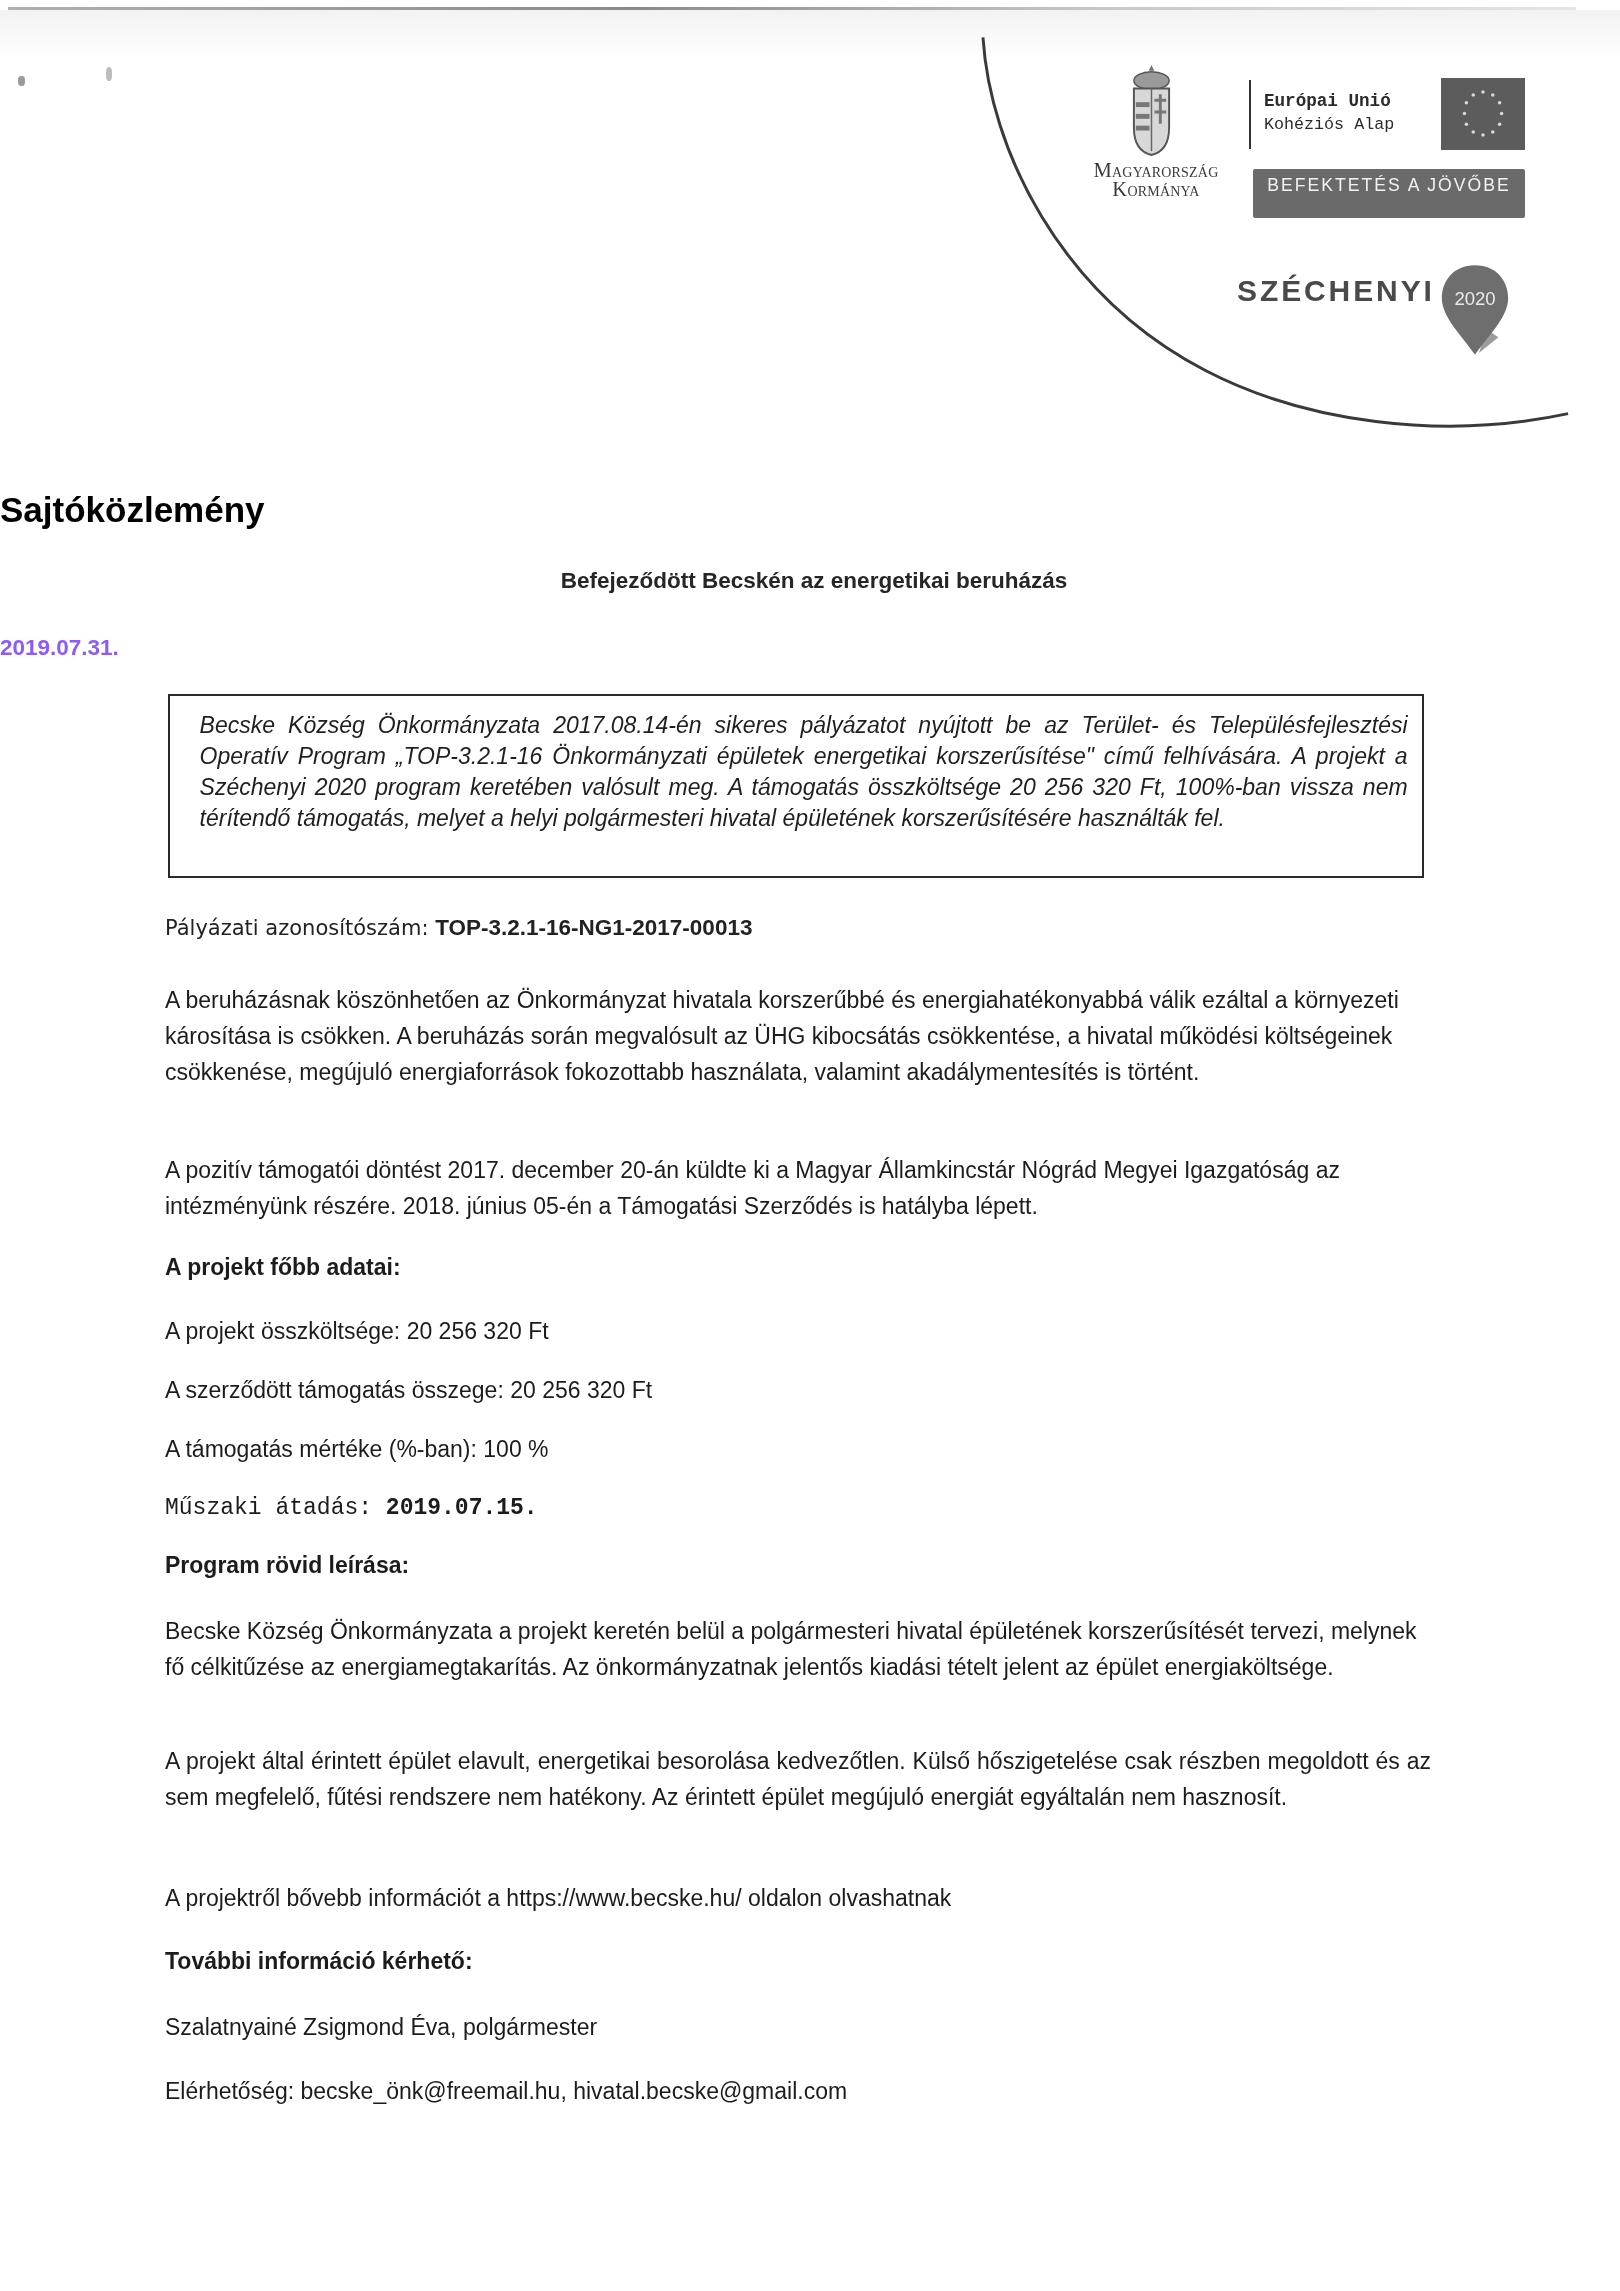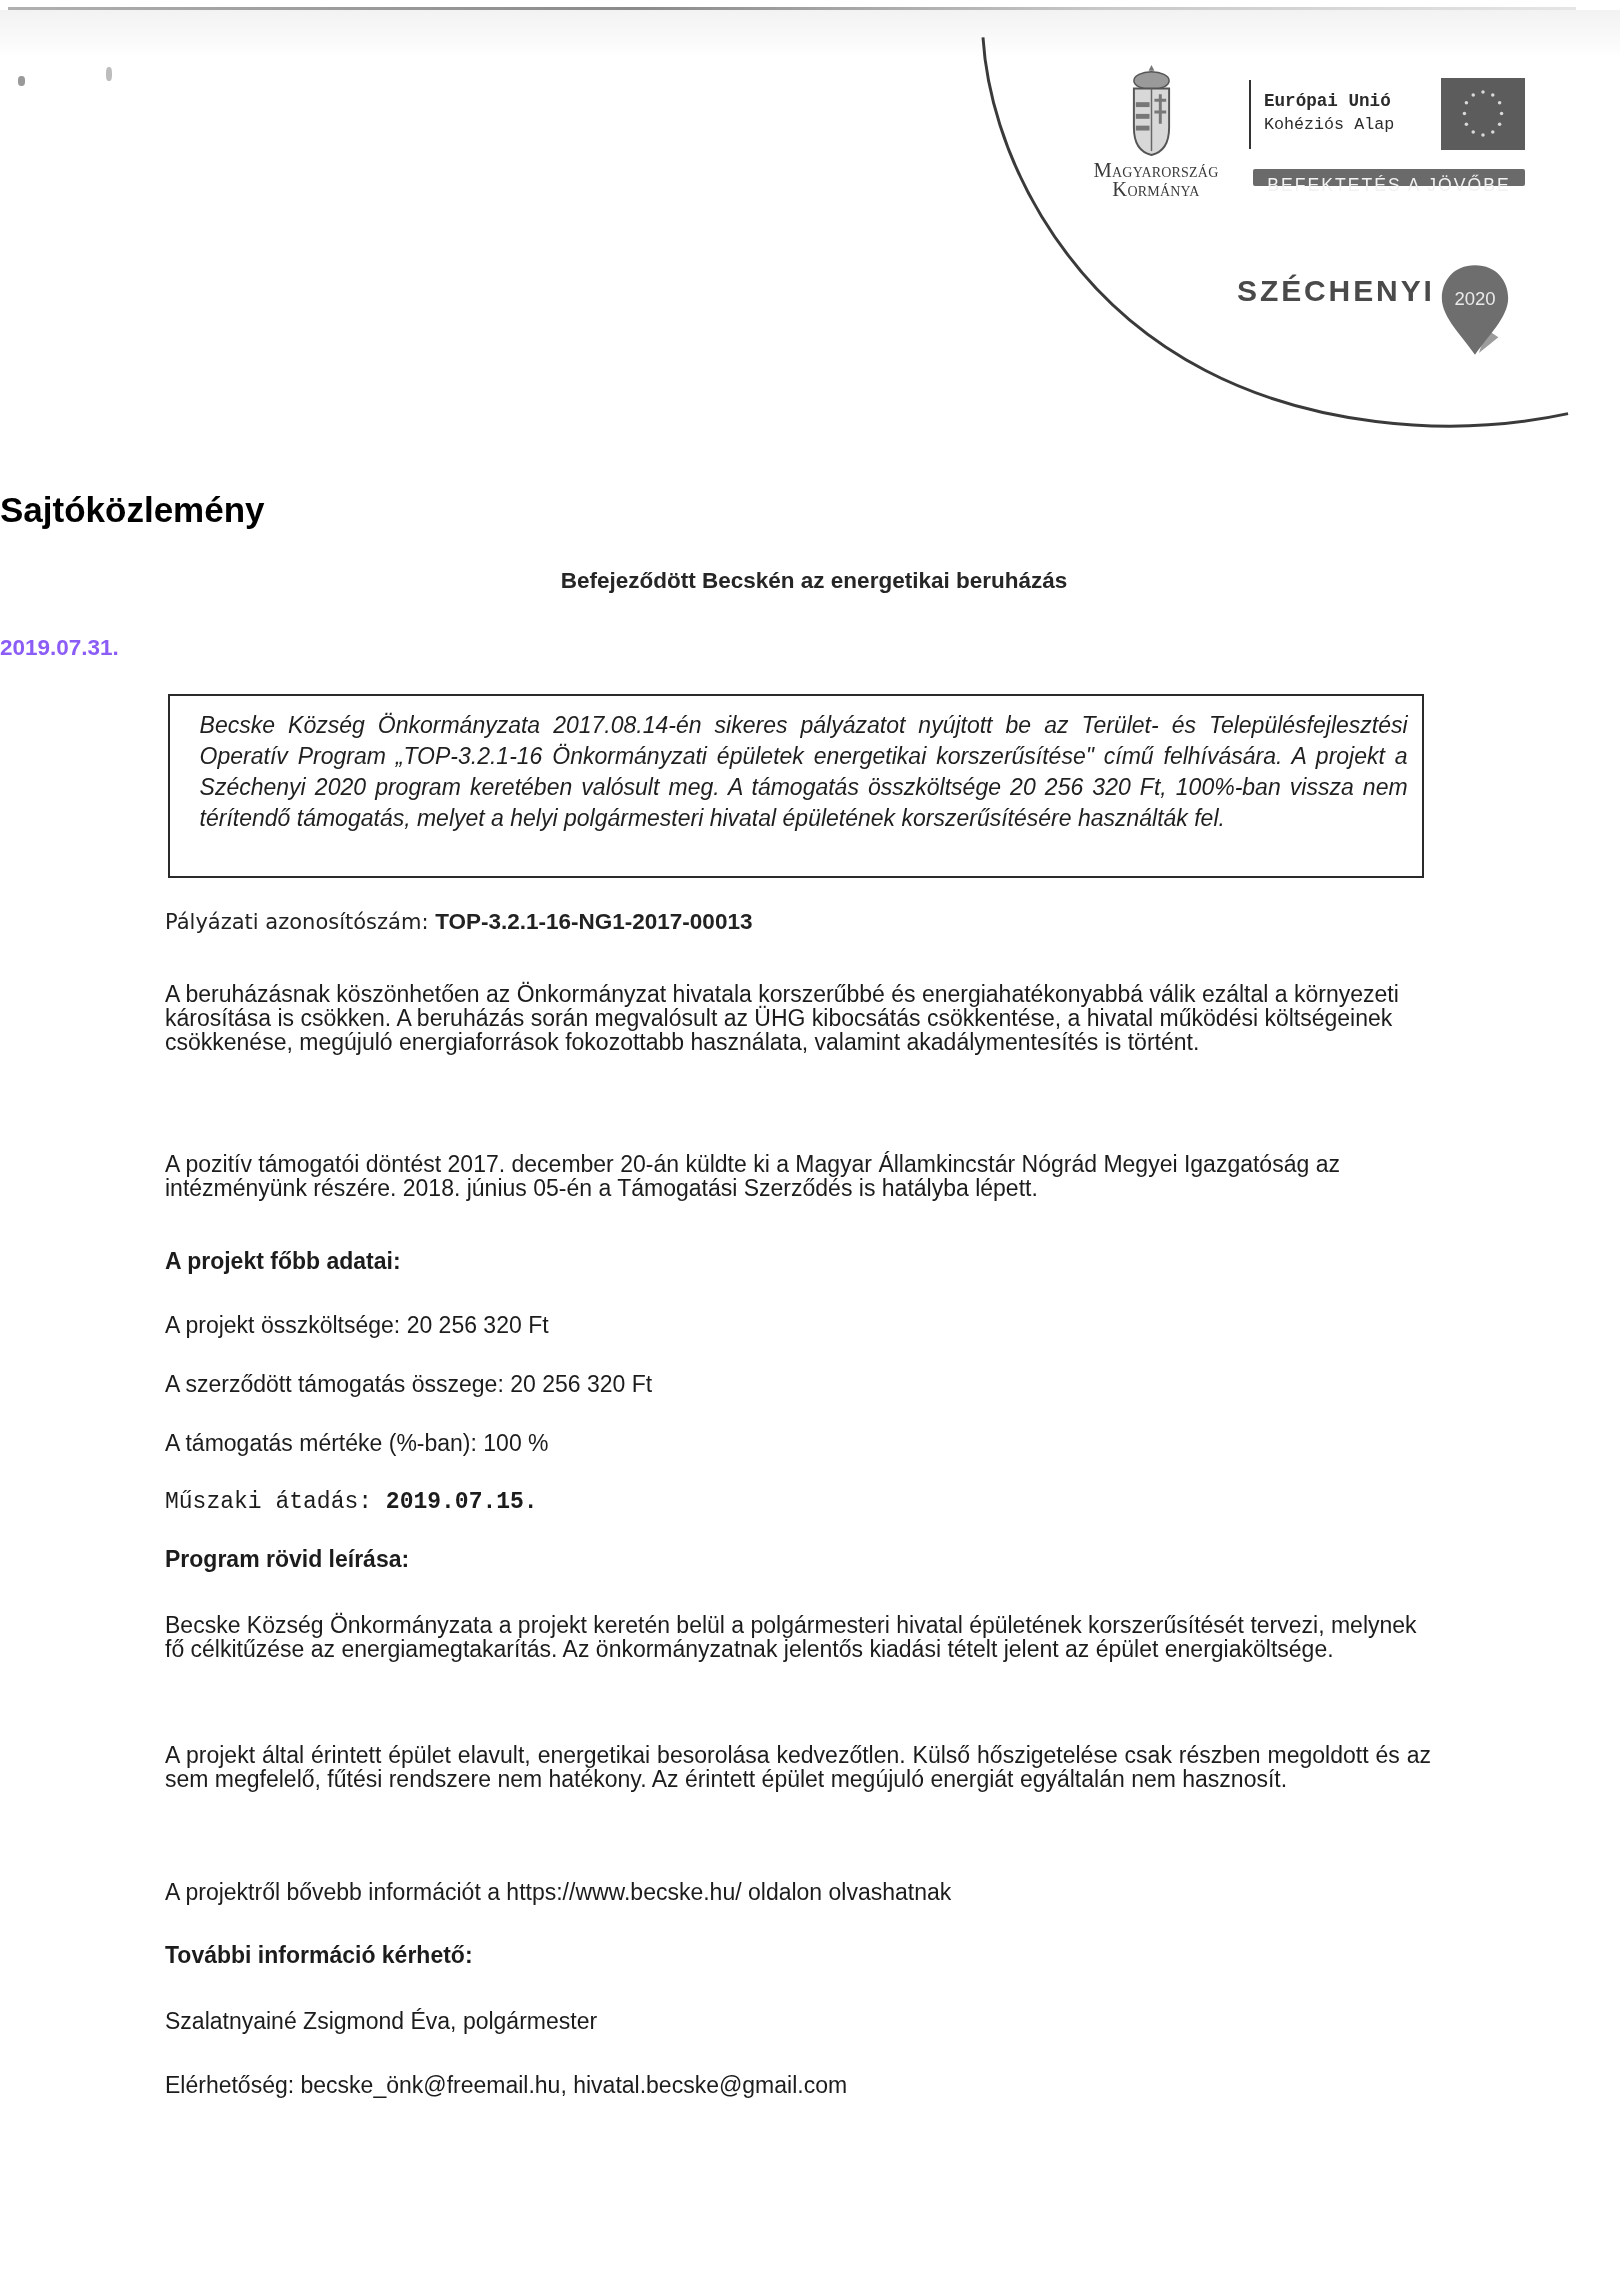--- a/index.html
+++ b/index.html
@@ -31,21 +31,21 @@
     .eu-divider { position: absolute; left: 1249px; top: 80px; width: 2px; height: 69px; background: #333; }
     .eu-text { position: absolute; left: 1264px; top: 90px; color: #2b2b2b; font-family: Liberation Mono, monospace; }
     .eu-text .t1 { font-weight: bold; font-size: 17.6px; line-height: 23.5px; }
     .eu-text .t2 { font-size: 16.7px; line-height: 21.6px; }
     .eu-flag {
       position: absolute; left: 1441px; top: 78px; width: 84px; height: 72px;
       background: #5c5c5c;
     }
     .eu-flag svg { position: absolute; left: 0; top: 0; }
     .invest-bar {
-      position: absolute; left: 1253px; top: 169px; width: 272px; height: 17px;
+      position: absolute; left: 1253px; top: 169px; width: 272px; height: 49px;
       background: #6a6a6a; color: #f2f2f2; font-size: 17.6px; letter-spacing: 2px;
       line-height: 33px; text-align: center; border-radius: 2px;
     }
     .szechenyi {
       position: absolute; left: 1237px; top: 274px; font-weight: bold; font-size: 30px;
       color: #4a4a4a; letter-spacing: 2.9px;
     }
     .pin { position: absolute; left: 1436px; top: 261px; width: 78px; height: 98px; }
 
     
@@ -68,21 +68,21 @@
       border: 2px solid #2a2a2a; box-sizing: border-box;
     }
     .summary-text {
       position: absolute; left: 21.6px; top: 13.7px; width: 1208px;
       font-style: italic; font-size: 23px; line-height: 31px; text-align: justify;
       color: #1f1f1f;
       margin-left: 8px;
     }
 
     
-    .body-block { position: absolute; left: 165px; width: 1274px; font-size: 23px; line-height: 24px; color: #1c1c1c; }
+    .body-block { position: absolute; left: 165px; width: 1274px; font-size: 23px; line-height: 36px; color: #1c1c1c; }
     .body-block p { margin: 0; }
     .justify { text-align: justify; }
     .bold { font-weight: bold; }
     .id-line { font-family: "DejaVu Sans", sans-serif; font-size: 21px; color: #222; }
     .id-line b { font-family: "Liberation Sans", sans-serif; font-size: 22.5px; }
   </style>
 </head>
 <body>
 
 <div class="scan-shadow"></div>

